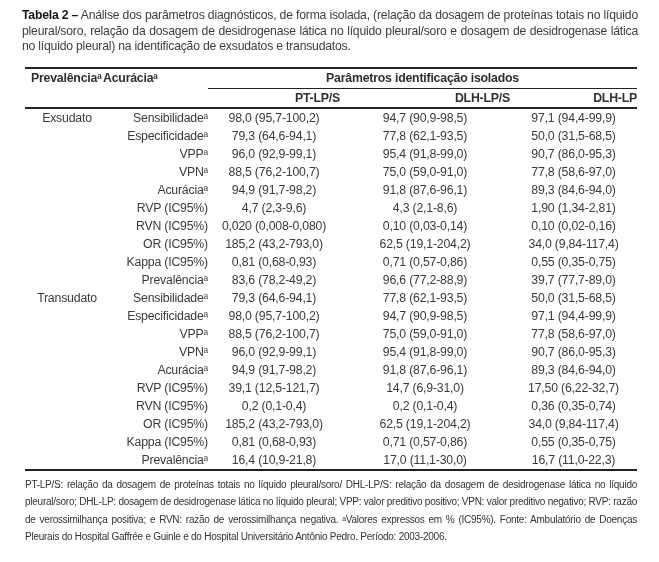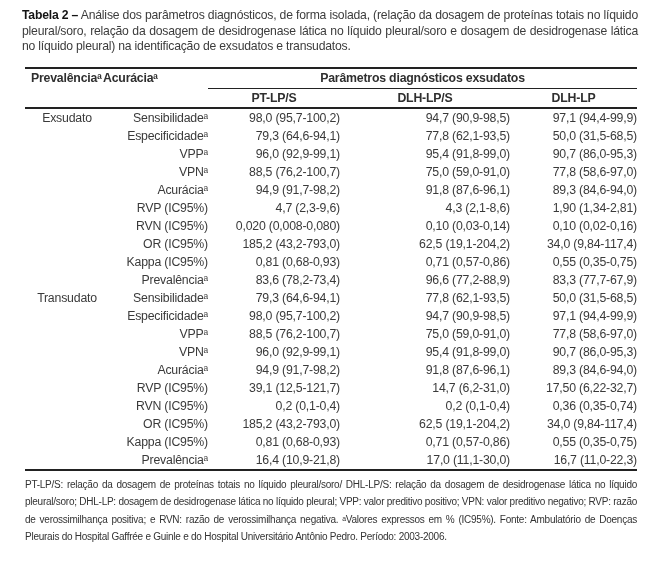--- a/index.html
+++ b/index.html
@@ -43,33 +43,33 @@
     letter-spacing: -0.2px;
     overflow: hidden;
     white-space: nowrap;
   }
   thead th {
     font-weight: bold;
     color: #2f2f2f;
     font-size: 12.3px;
   }
   .row-a th { height: 19px; line-height: 19px; vertical-align: top; }
-  .row-b th { height: 18px; line-height: 18px; border-bottom: 2px solid #222222; text-align: center; }
+  .row-b th { height: 18px; line-height: 18px; border-bottom: 2px solid #222222; text-align: right; }
   .th-side { text-align: left; vertical-align: top; border-bottom: 2px solid #222222; }
   .th-diag { padding-left: 6px; }
   .th-group { text-align: center; border-bottom: 1px solid #222222; }
   tbody td {
     height: 18px;
     line-height: 18px;
     font-size: 12.3px;
     color: #3a3a3a;
   }
   td.diag { padding-left: 6px; text-align: center; }
   td.param { text-align: right; }
-  td.val { text-align: right; }
+  td.val { text-align: center; }
   .footnote {
     margin: 5px 22px 0 25px;
     width: 612px;
     font-size: 10px;
     line-height: 17.5px;
     letter-spacing: -0.25px;
     text-align: justify;
     color: #333333;
   }
 </style>
@@ -85,21 +85,21 @@
       <col style="width:78px">
       <col style="width:105px">
       <col style="width:132px">
       <col style="width:170px">
       <col style="width:127px">
     </colgroup>
     <thead>
       <tr class="row-a">
         <th class="th-side th-diag" rowspan="2">Prevalênciaᵃ</th>
         <th class="th-side" rowspan="2">Acuráciaᵃ</th>
-        <th class="th-group" colspan="3">Parâmetros diagnósticos exsudatos</th>
+        <th class="th-group" colspan="3">Parâmetros identificação isolados</th>
       </tr>
       <tr class="row-b">
         <th>PT-LP/S</th>
         <th>DLH-LP/S</th>
         <th>DLH-LP</th>
       </tr>
     </thead>
     <tbody id="table-body">
         <tr>
           <td class="diag">Exsudato</td>
@@ -160,23 +160,23 @@
         <tr>
           <td class="diag"></td>
           <td class="param">Kappa (IC95%)</td>
           <td class="val">0,81 (0,68-0,93)</td>
           <td class="val">0,71 (0,57-0,86)</td>
           <td class="val">0,55 (0,35-0,75)</td>
         </tr>
         <tr>
           <td class="diag"></td>
           <td class="param">Prevalênciaᵃ</td>
-          <td class="val">83,6 (78,2-73,4)</td>
+          <td class="val">83,6 (78,2-49,2)</td>
           <td class="val">96,6 (77,2-88,9)</td>
-          <td class="val">83,3 (77,7-67,9)</td>
+          <td class="val">39,7 (77,7-89,0)</td>
         </tr>
         <tr>
           <td class="diag">Transudato</td>
           <td class="param">Sensibilidadeᵃ</td>
           <td class="val">79,3 (64,6-94,1)</td>
           <td class="val">77,8 (62,1-93,5)</td>
           <td class="val">50,0 (31,5-68,5)</td>
         </tr>
         <tr>
           <td class="diag"></td>
@@ -203,21 +203,21 @@
           <td class="diag"></td>
           <td class="param">Acuráciaᵃ</td>
           <td class="val">94,9 (91,7-98,2)</td>
           <td class="val">91,8 (87,6-96,1)</td>
           <td class="val">89,3 (84,6-94,0)</td>
         </tr>
         <tr>
           <td class="diag"></td>
           <td class="param">RVP (IC95%)</td>
           <td class="val">39,1 (12,5-121,7)</td>
-          <td class="val">14,7 (6,2-31,0)</td>
+          <td class="val">14,7 (6,9-31,0)</td>
           <td class="val">17,50 (6,22-32,7)</td>
         </tr>
         <tr>
           <td class="diag"></td>
           <td class="param">RVN (IC95%)</td>
           <td class="val">0,2 (0,1-0,4)</td>
           <td class="val">0,2 (0,1-0,4)</td>
           <td class="val">0,36 (0,35-0,74)</td>
         </tr>
         <tr>

